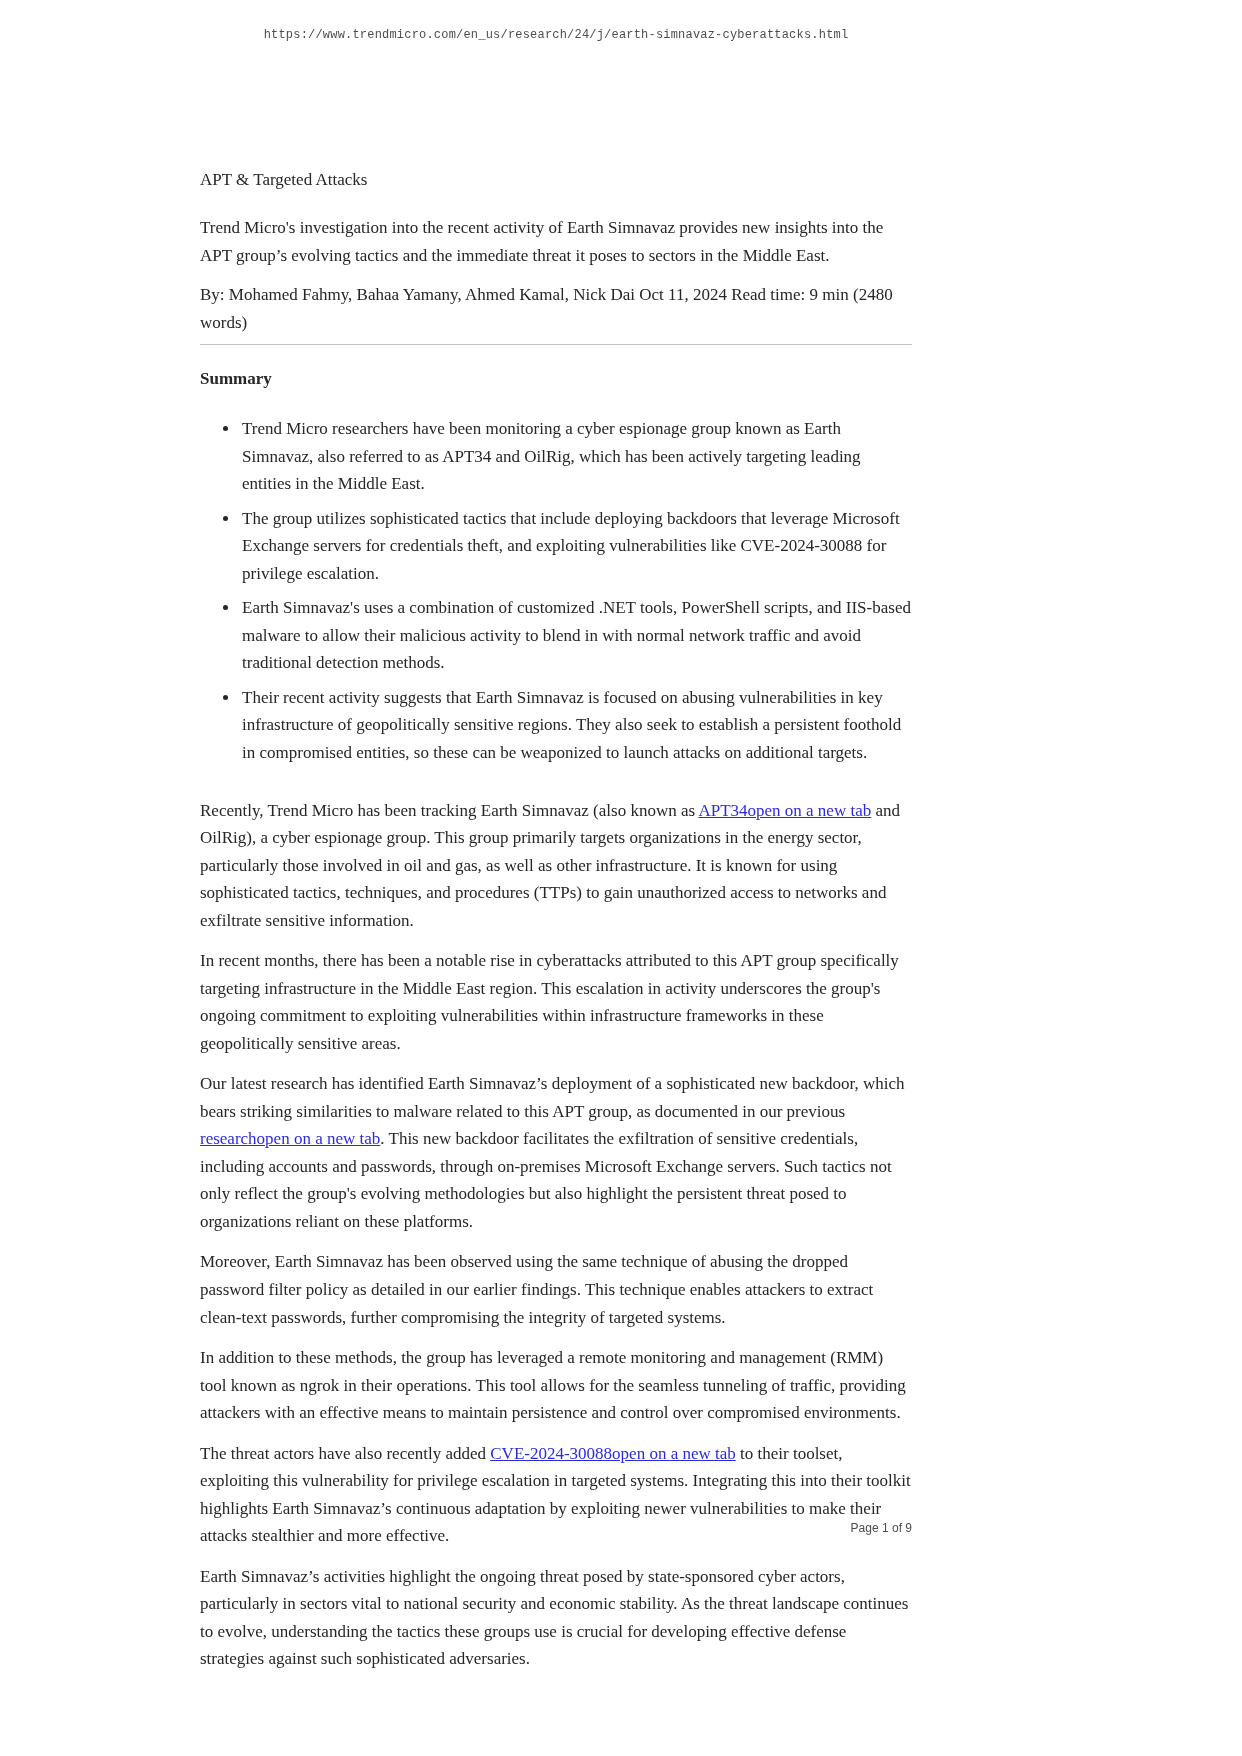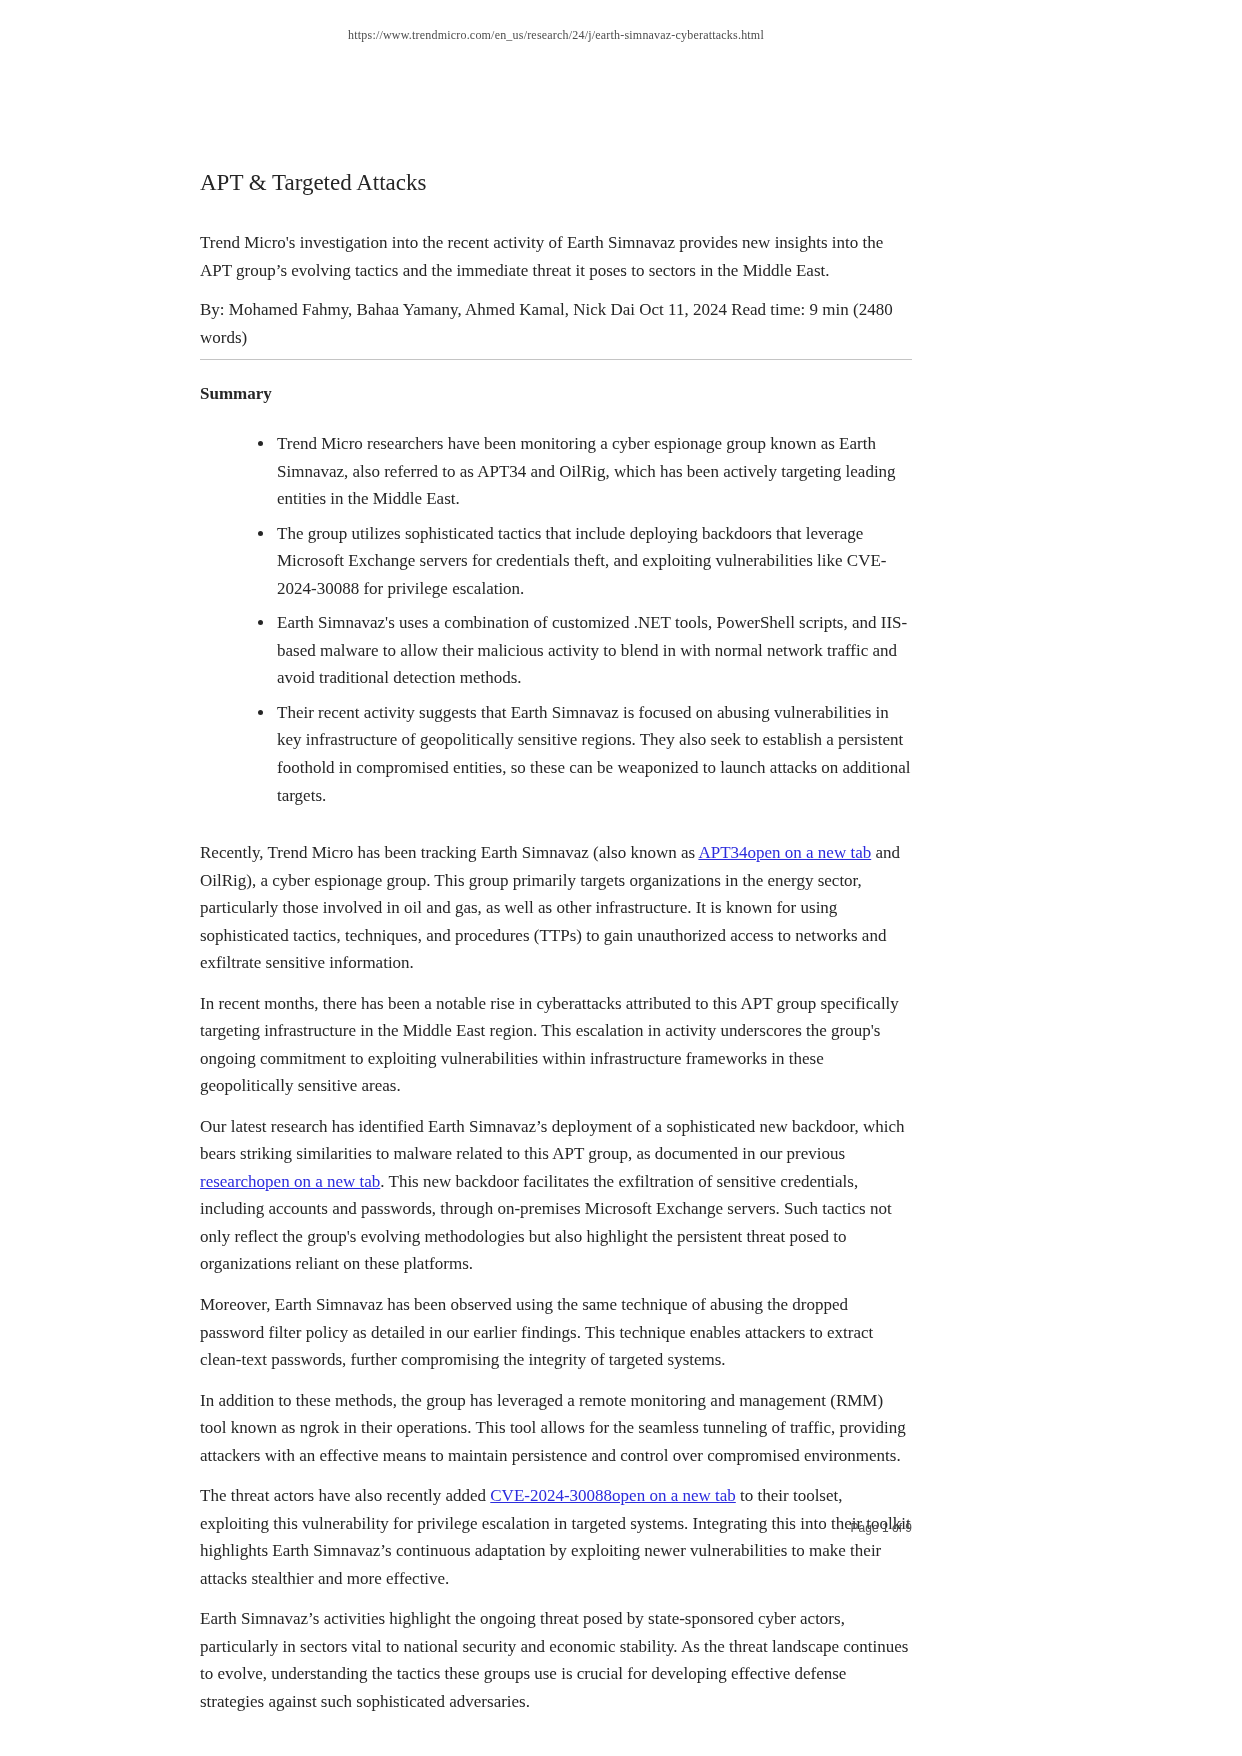--- a/index.html
+++ b/index.html
@@ -10,21 +10,21 @@
     position: relative;
     font-family: "Liberation Serif", serif;
     color: #262626;
   }
   .print-header {
     position: absolute;
     top: 28px;
     left: 200px;
     width: 712px;
     text-align: center;
-    font-family: Liberation Serif, serif;
+    font-family: Liberation Mono, monospace;
     font-size: 12px;
     color: #4d4d4d;
     letter-spacing: 0.2px;
   }
   .article {
     position: absolute;
     left: 200px;
     top: 170px;
     width: 712px;
   }
@@ -34,22 +34,22 @@
     line-height: 1.42;
     color: #1a1a1a;
     margin-bottom: 26px;
   }
   .article-meta {
     font-size: 15px;
     color: #555555;
     margin-bottom: 24px;
   }
   .article-category {
-    font-size: 23px;
-    margin-bottom: 33px;
+    font-size: 17px;
+    margin-bottom: 24px;
   }
   .article-description {
     font-size: 17px;
     line-height: 1.62;
     margin-bottom: 12px;
   }
   .article-byline {
     font-size: 17px;
     line-height: 1.62;
     margin-bottom: 8px;
@@ -66,21 +66,20 @@
   }
   ul.summary-list {
     padding-left: 40px;
     margin-bottom: 30px;
   }
   ul.summary-list li {
     font-size: 17px;
     line-height: 1.62;
     margin-bottom: 7px;
     padding-left: 2px;
-    margin-left: 35px;
   }
   .article-body p {
     font-size: 17px;
     line-height: 1.62;
     margin-bottom: 13px;
   }
   .article-body a {
     color: #2b2bdd;
     text-decoration: underline;
     margin-top: 20px;

